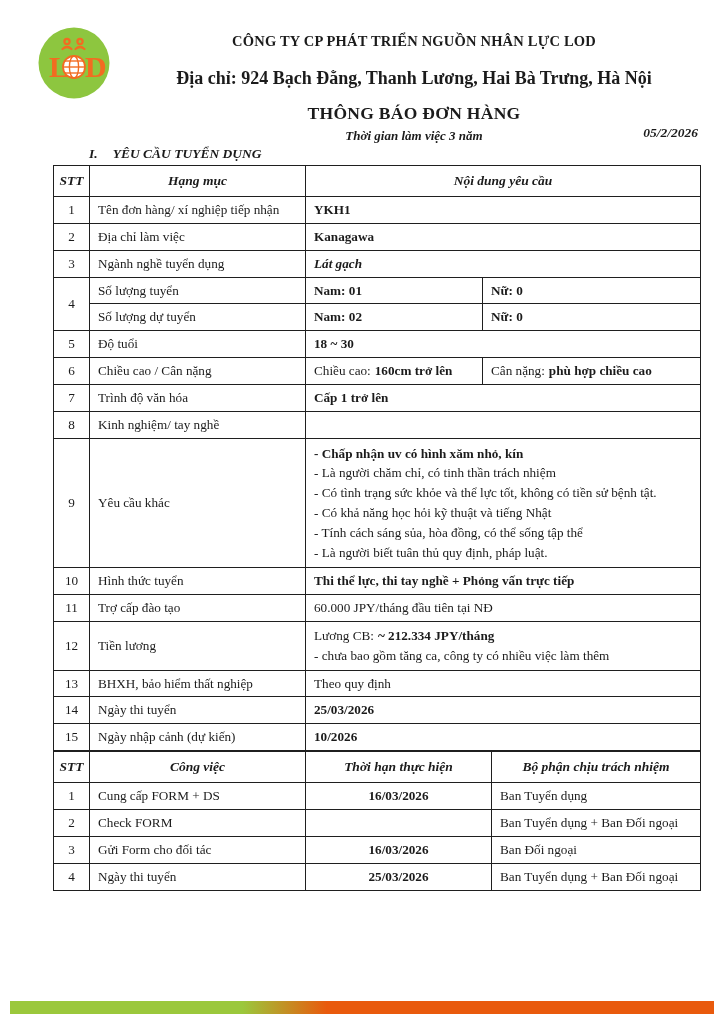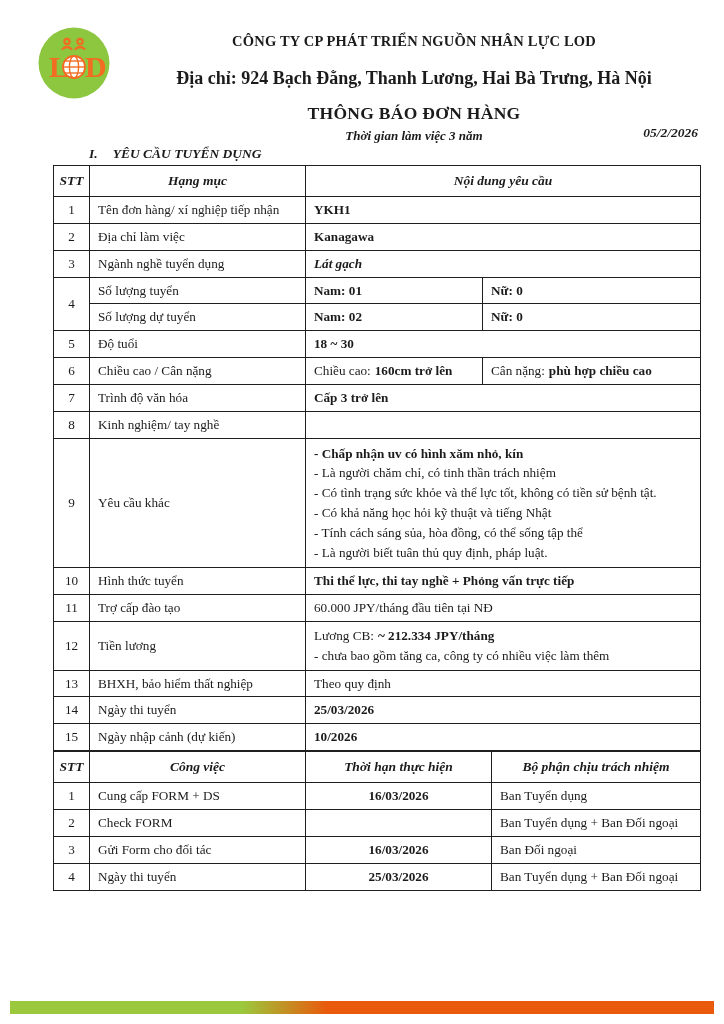--- a/index.html
+++ b/index.html
@@ -129,21 +129,21 @@
       </tr>
       <tr>
         <td class="c">6</td>
         <td>Chiều cao / Cân nặng</td>
         <td><span class="lbl">Chiều cao:</span><span class="b">160cm trở lên</span></td>
         <td><span class="lbl">Cân nặng:</span><span class="b">phù hợp chiều cao</span></td>
       </tr>
       <tr>
         <td class="c">7</td>
         <td>Trình độ văn hóa</td>
-        <td colspan="2" class="b">Cấp 3 trở lên</td>
+        <td colspan="2" class="b">Cấp 1 trở lên</td>
       </tr>
       <tr>
         <td class="c">8</td>
         <td>Kinh nghiệm/ tay nghề</td>
         <td colspan="2"></td>
       </tr>
       <tr class="tall">
         <td class="c">9</td>
         <td>Yêu cầu khác</td>
         <td colspan="2" class="multiline">

